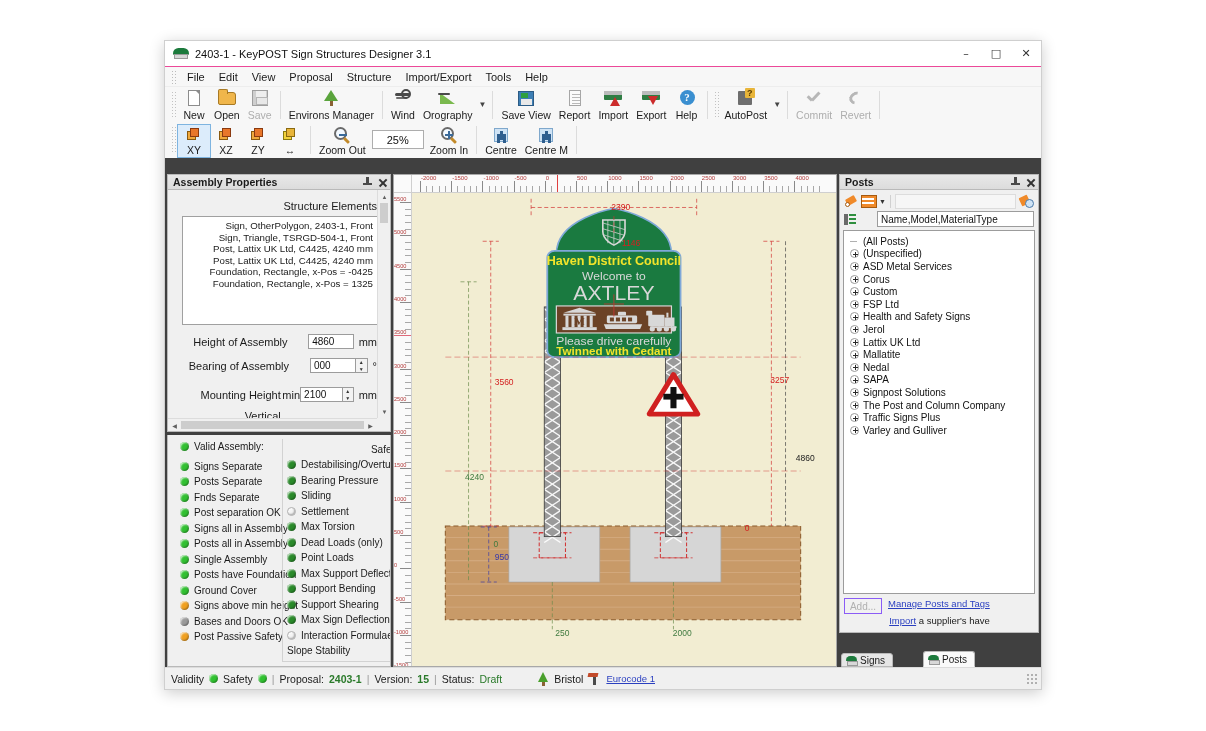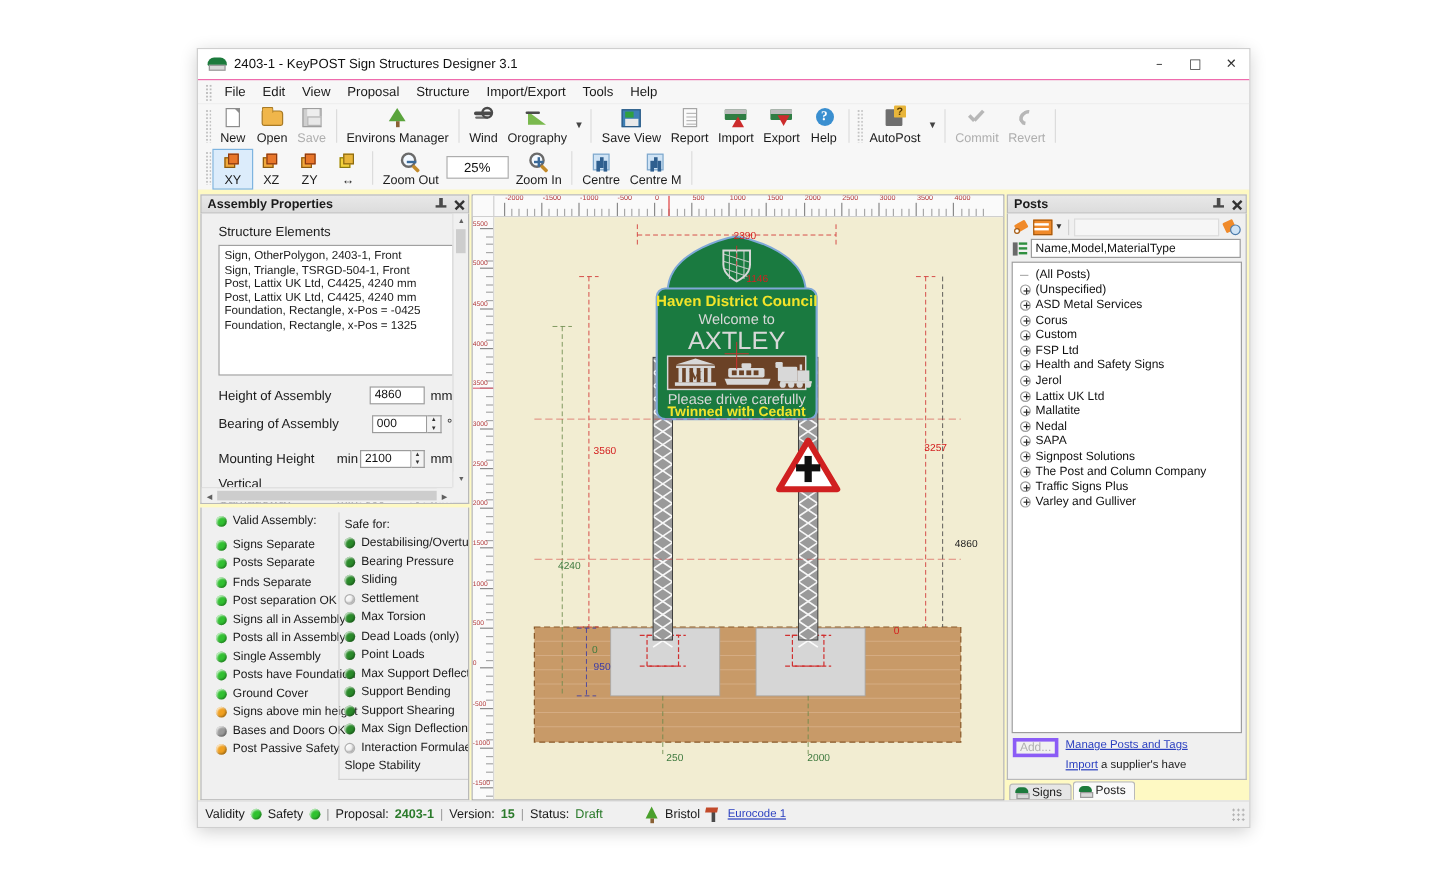--- a/index.html
+++ b/index.html
@@ -129,21 +129,21 @@
   .mag-sign{position:absolute;left:2.5px;top:4.5px;width:8px;height:2px;background:#3a6a9a;}
   .mag-sign.plus:after{content:'';position:absolute;left:3px;top:-3px;width:2px;height:8px;background:#3a6a9a;}
   .ico-centre { position:absolute; left:3px; top:2px; width:14px; height:14px; background:#cfe3f5;
      border:1px solid #7fa8cc;}
   .ico-centre:after{content:'';position:absolute;left:5px;top:2px;width:3px;height:9px;background:#2f5f8f;
      box-shadow:-3px 3px 0 #2f5f8f, 3px 3px 0 #2f5f8f;}
   .zoom-box { width:52px;height:19px;background:#fff;border:1px solid #adadad;font-size:11px;
      display:flex;align-items:center;justify-content:center;color:#111;align-self:center;margin:0 2px;}
   .tb-dd { font-size: 8px; color:#444; align-self:center; padding: 0 2px; }
   
-  .body-area { flex: 1 1 auto; display: flex; min-height: 0; background:#fef9c3; padding: 4px 2px 0 2px;}
+  .body-area { flex: 1 1 auto; display: flex; min-height: 0; background:#404040; padding: 16px 2px 0 2px; text-align: right;}
   
   .panel { display:flex; flex-direction:column; background:#f0f0f0; min-height:0;}
   .panel-head {
     height: 16px; background: linear-gradient(#e8e8e8,#dcdcdc);
     border: 1px solid #b9b9b9; display:flex; align-items:center; padding: 0 3px 0 5px;
     flex: 0 0 16px;
   }
   .panel-head .ttl { font-size: 10.5px; color: #1a1a1a; font-weight: bold; }
   .panel-head .sp { margin-left:auto; }
   .pin-ico { width:9px;height:10px;position:relative;margin-right:6px; }
@@ -234,44 +234,44 @@
   .list-ico:after{content:'';position:absolute;left:1px;top:3px;width:12px;height:2px;background:#fff;
      box-shadow:0 4px 0 #fff;}
   .posts-tb .dd{font-size:7px;color:#333;}
   .posts-tb .tbsep{width:1px;height:13px;background:#d0d0d0;}
   .posts-tb .blank{flex:1 1 auto;height:15px;background:#f6f6f6;border:1px solid #dcdcdc;}
   .filt-ico{width:14px;height:13px;position:relative;}
   .filt-ico:before{content:'';position:absolute;left:0;top:1px;width:9px;height:9px;background:#f08a2a;
      transform:rotate(-25deg);border-radius:1px;}
   .filt-ico:after{content:'';position:absolute;right:0;bottom:0;width:7px;height:7px;
      border:1.5px solid #4a7aaa;border-radius:50%;background:#cfe3f5;}
-  .filter-row { display:flex; align-items:center; gap:3px; padding: 1px 2px 3px 2px; flex:0 0 auto;}
+  .filter-row { display:flex; align-items:center; gap:21px; padding: 1px 2px 3px 2px; flex:0 0 auto;}
   .sortico{width:12px;height:13px;position:relative;flex:0 0 12px;}
   .sortico:before{content:'';position:absolute;left:0;top:1px;width:4px;height:11px;background:#6a6a6a;}
   .sortico:after{content:'';position:absolute;left:5px;top:1px;width:7px;height:2px;background:#2f8f3f;
      box-shadow:0 4px 0 #2f8f3f,0 8px 0 #2f8f3f;}
   .filter-inp { flex:1 1 auto; height:16px; background:#fff; border:1px solid #9c9c9c; font-size:10px;
      color:#111; padding: 0 3px; display:flex; align-items:center;}
   .tree-box { flex:1 1 auto; background:#fff; border:1px solid #9c9c9c; margin: 0 1px; overflow:hidden;
      padding: 4px 2px; min-height:0;}
   .tree-row { display:flex; align-items:center; height:12.6px; padding-left: 4px; }
   .tree-exp { width:9px;height:9px;border:1px solid #9a9a9a; background:#fff; position:relative;
      margin-right:4px; flex:0 0 9px; border-radius:50%;}
   .tree-exp:before{content:'';position:absolute;left:1.5px;top:3.5px;width:5px;height:1px;background:#2a2a2a;}
   .tree-exp:after{content:'';position:absolute;left:3.5px;top:1.5px;width:1px;height:5px;background:#2a2a2a;}
   .tree-exp.none { border:none; background:none; }
   .tree-exp.none:before{left:0;top:4px;width:7px;height:1px;background:#b0b0b0;}
   .tree-exp.none:after{display:none;}
   .tree-row .tl { font-size:10px; color:#101010; white-space:nowrap;}
   .posts-foot { flex:0 0 auto; padding: 4px 2px 2px 2px; display:flex; align-items:flex-start; gap:6px;}
-  .add-btn { width:38px;height:16px;border:3px solid #8b5cf6;background:#f1f1f1;color:#b0b0b0;
+  .add-btn { width:38px;height:16px;border:1px solid #8b5cf6;background:#f1f1f1;color:#b0b0b0;
      font-size:10px;display:flex;align-items:center;justify-content:center;flex:0 0 38px;}
   .lnk { font-size:9.5px; color:#2a3fc0; text-decoration:underline; }
   .lnk2 { font-size:9.5px; color:#1a1a1a; }
-  .tabs-row { display:flex; align-items:flex-end; height:16px; padding-left:2px; flex:0 0 16px; margin-top:1px;}
+  .tabs-row { display:flex; align-items:flex-end; height:16px; padding-left:2px; flex:0 0 16px; margin-top:18px;gap:29px;}
   .tab { display:flex;align-items:center;gap:3px; height:14px; padding: 0 7px 0 4px;
      border:1px solid #b9b9b9; background:#e6e6e6; font-size:10px; color:#1a1a1a;
      border-radius: 3px 3px 0 0; margin-right:1px;}
   .tab.active { background:#fafafa; height:16px; border-bottom-color:#fafafa; }
   .tab-ico { width:11px;height:9px;position:relative;}
   .tab-ico:before{content:'';position:absolute;left:0;top:0;width:11px;height:5px;background:#1c7a3c;
      border-radius:5px 5px 1px 1px;}
   .tab-ico:after{content:'';position:absolute;left:1px;top:5px;width:9px;height:3px;background:#d8d8d8;
      border:1px solid #9a9a9a;}
   

